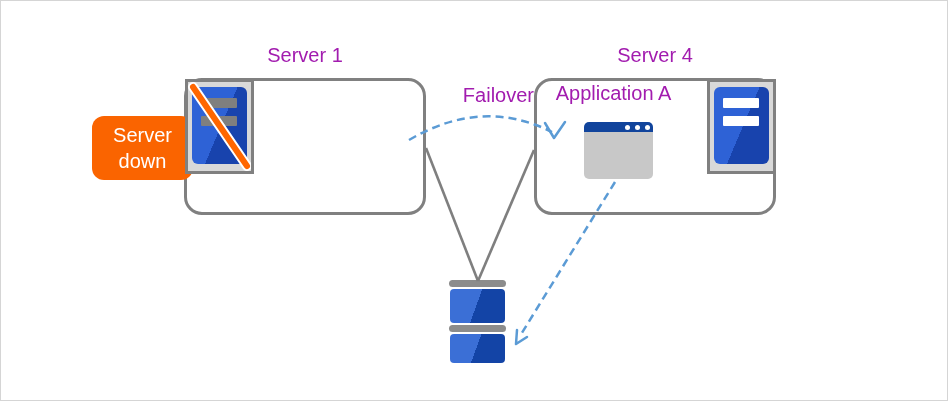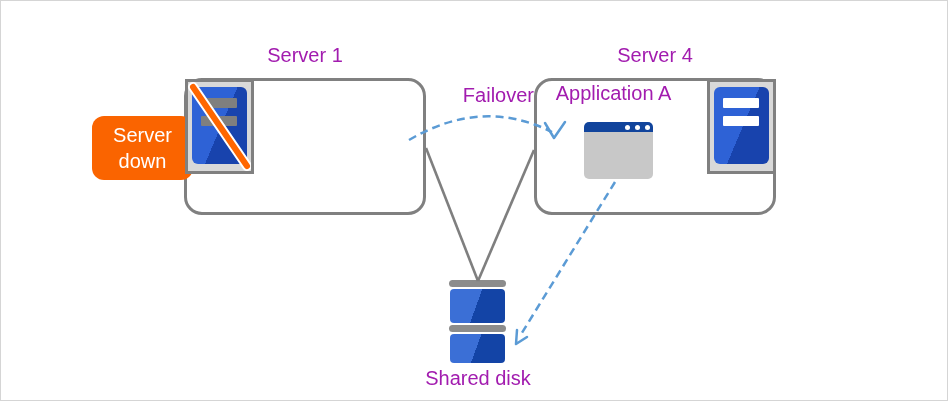--- a/index.html
+++ b/index.html
@@ -105,21 +105,20 @@
   </div>
 
   <div class="label" id="failover-label">Failover</div>
 
   <div class="disk">
     <div class="cap c1"></div>
     <div class="platter p1"></div>
     <div class="cap c2"></div>
     <div class="platter p2"></div>
   </div>
-  <div class="label" id="shared-disk-label">Shared disk</div>
 
   <svg id="connector-layer" viewBox="0 0 948 401">
     <path d="M425,147 L477,280" stroke="#7f7f7f" stroke-width="2.6" fill="none"></path>
     <path d="M533,149 L477,280" stroke="#7f7f7f" stroke-width="2.6" fill="none"></path>
     <path d="M408,139 Q481,96 551,131" stroke="#5b9bd5" stroke-width="2.5" fill="none" stroke-dasharray="8 5"></path>
     <polyline points="544,122 553,137 564,121" stroke="#5b9bd5" stroke-width="2.5" fill="none" stroke-linejoin="round" stroke-linecap="round"></polyline>
     <path d="M614,181 L519,335" stroke="#5b9bd5" stroke-width="2.5" fill="none" stroke-dasharray="8 5"></path>
     <polyline points="526,336 515,343 516,329" stroke="#5b9bd5" stroke-width="2.5" fill="none" stroke-linejoin="round" stroke-linecap="round"></polyline>
   </svg>
 

